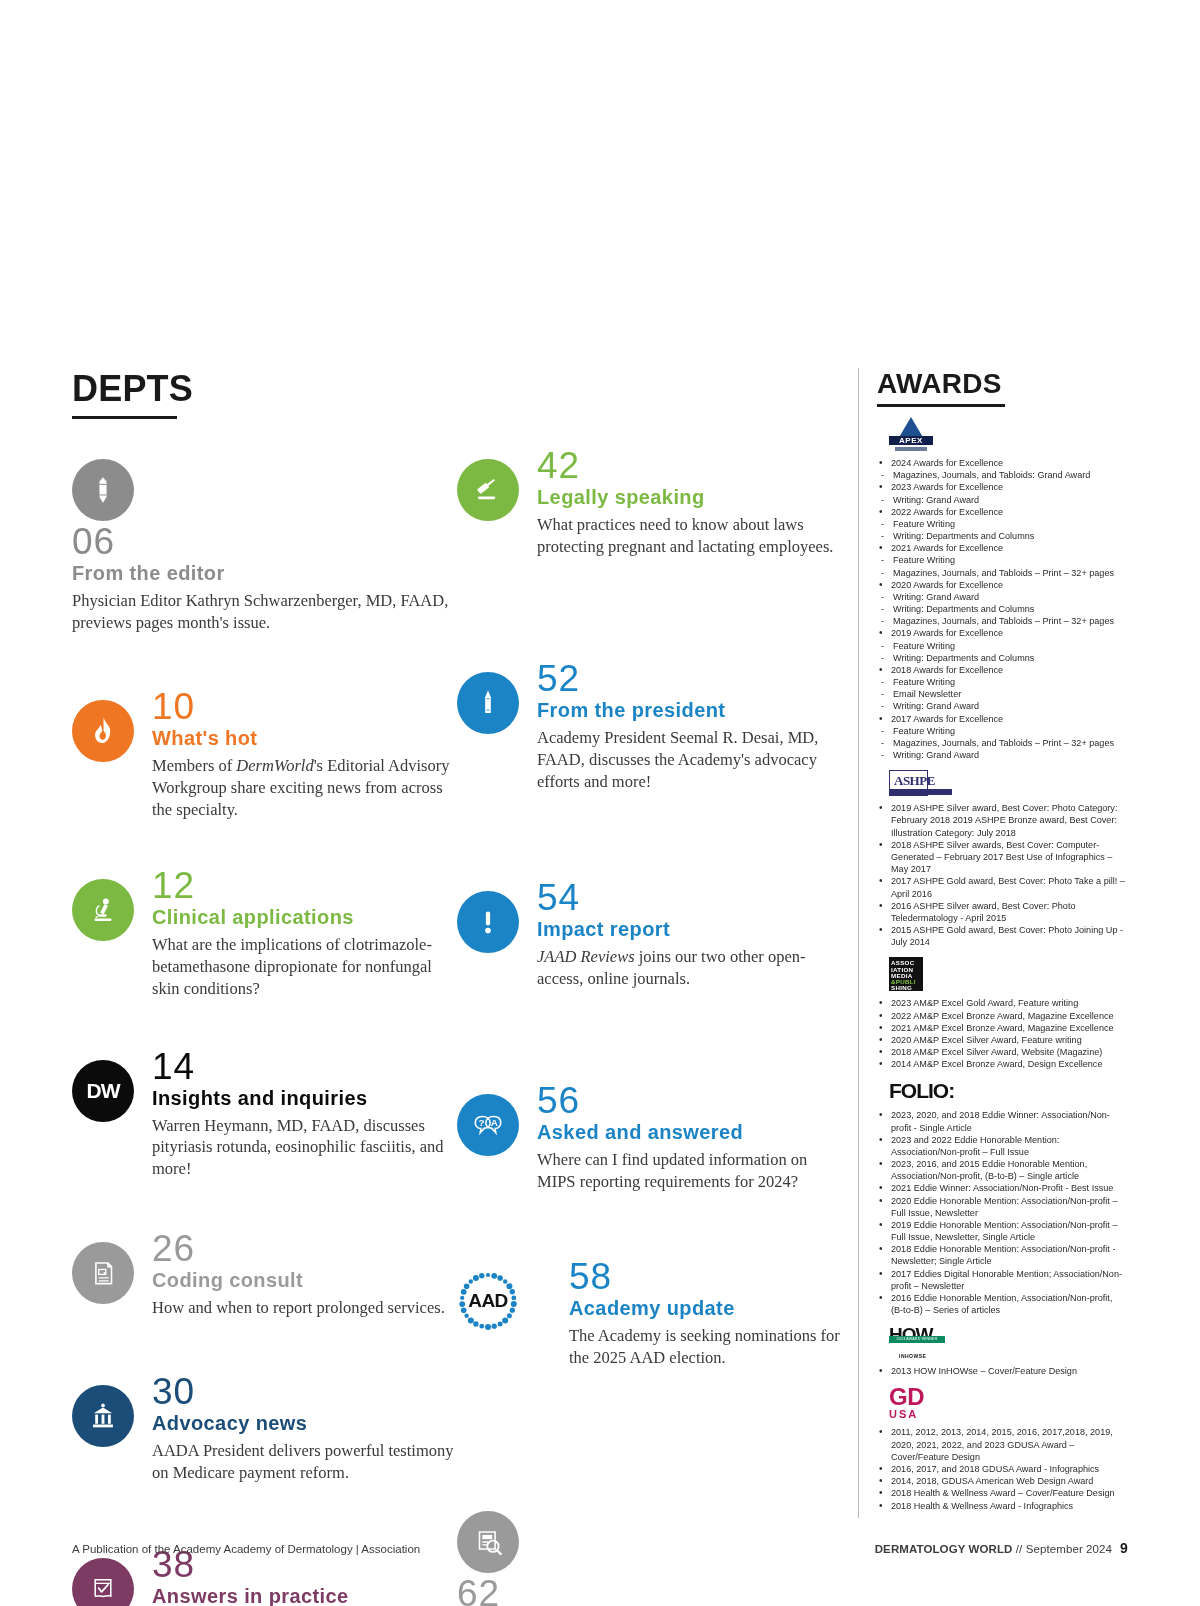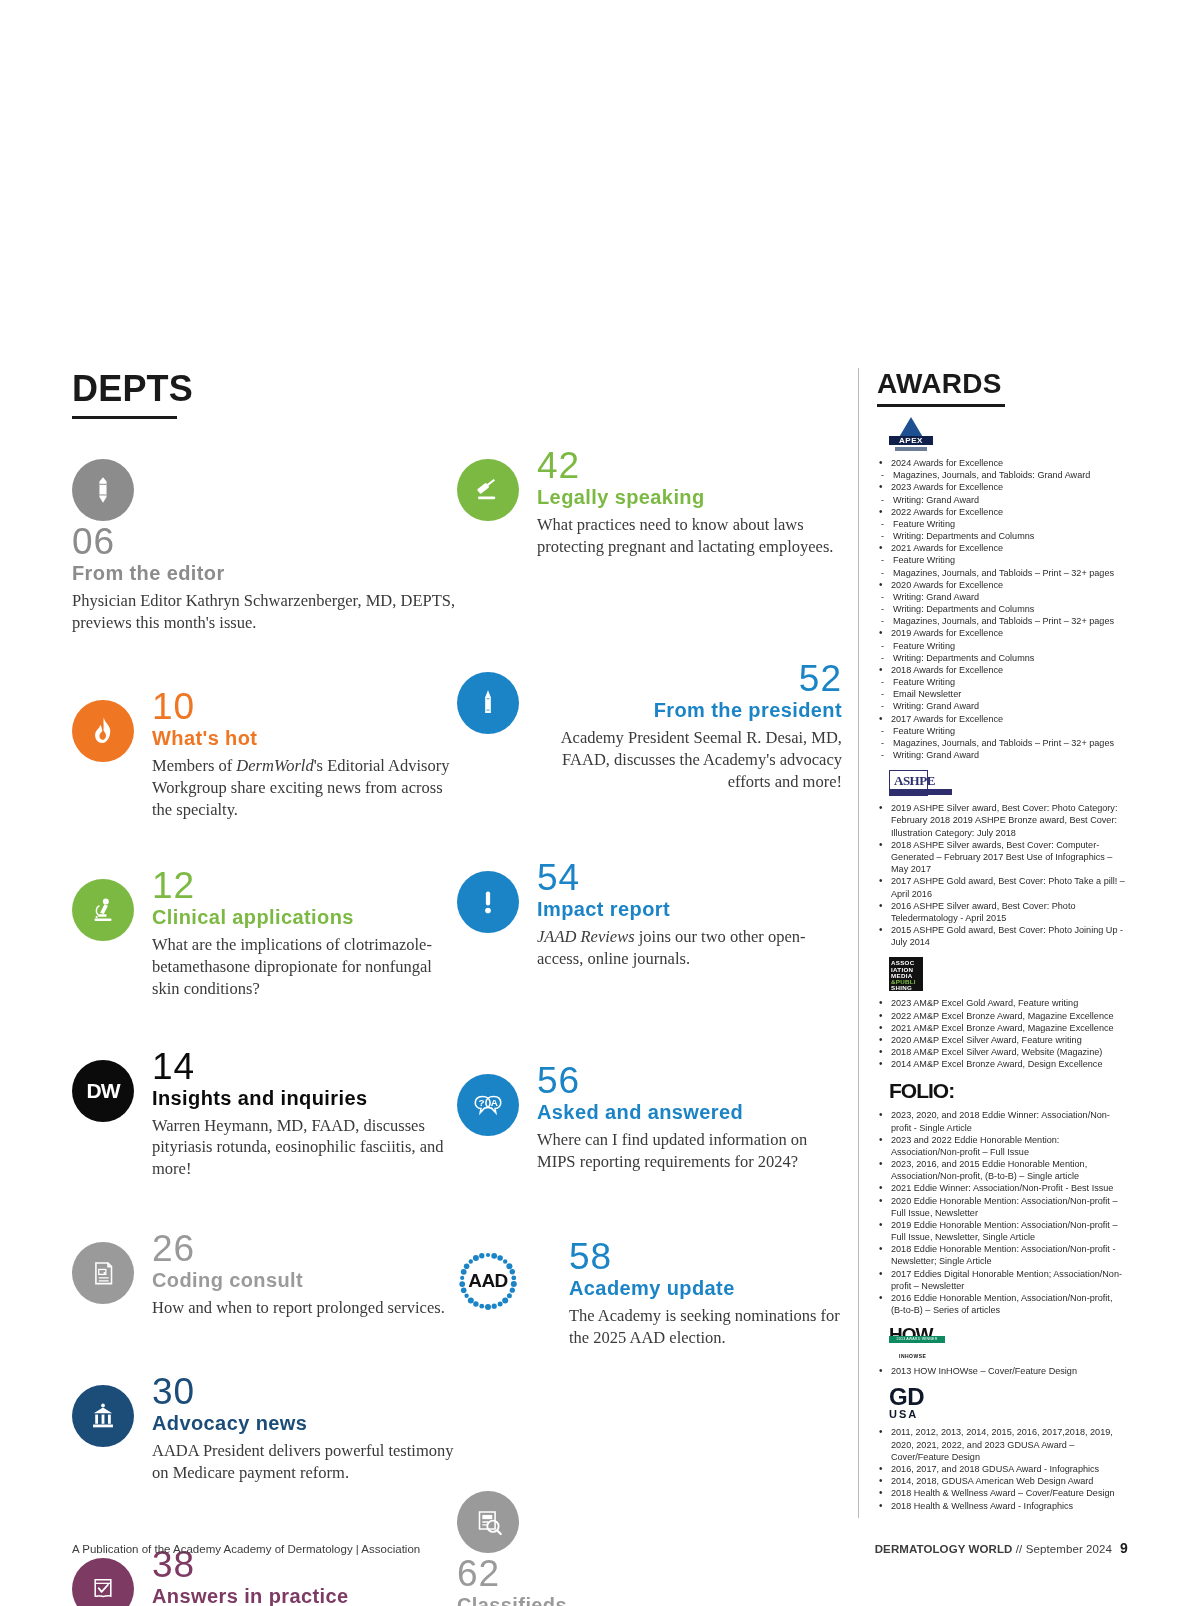--- a/index.html
+++ b/index.html
@@ -134,21 +134,21 @@
   .logo-how .green {
     position: absolute; left: 0; top: 11px; width: 56px; height: 7px;
     background: #0d8a5f; color: #fff; font-size: 3.6px; text-align: center;
     line-height: 7px; letter-spacing: .2px;
   }
   .logo-how .in {
     position: absolute; left: 10px; bottom: 0; font-size: 5px;
     font-weight: 700; color: #111; letter-spacing: .5px;
   }
 
-  .logo-gd { color: #0f172a; }
+  .logo-gd { color: #be185d; }
   .logo-gd .gd { font-size: 24px; font-weight: 700; line-height: 22px; letter-spacing: -.5px; }
   .logo-gd .usa { font-size: 11px; font-weight: 700; letter-spacing: 2px; }
 
   
   svg.ic { width: 34px; height: 34px; display: block; }
   .dwtxt { color: #fff; font-size: 21px; font-weight: 700; letter-spacing: -1px; }
   .aadwrap { width: 62px; height: 62px; position: relative; }
   .aadtxt {
     position: absolute; inset: 0; display: flex; align-items: center;
     justify-content: center; font-size: 19px; font-weight: 700; color: #111;
@@ -169,21 +169,21 @@
             <div class="badge" style="background:#8c8c8c;">
               <svg class="ic" viewBox="0 0 48 48" xmlns="http://www.w3.org/2000/svg">
                 <path d="M24 6 L29 12 L29 34 L24 42 L19 34 L19 12 Z" fill="#ffffff"></path>
                 <path d="M19 16 H29" stroke="#8c8c8c" stroke-width="1.4"></path>
                 <path d="M19 31 H29" stroke="#8c8c8c" stroke-width="1.4"></path>
               </svg>
             </div>
             <div class="body">
               <div class="pg" style="color:#8c8c8c">06</div>
               <div class="ttl" style="color:#8c8c8c">From the editor</div>
-              <div class="desc">Physician Editor Kathryn Schwarzenberger, MD, DEPTS, previews this month's issue.</div>
+              <div class="desc">Physician Editor Kathryn Schwarzenberger, MD, FAAD, previews pages month's issue.</div>
             </div>
           </div>
           <div class="entry" style="margin-bottom: 44px; margin-top: 8px;">
             <div class="badge" style="background:#ef7622;">
               <svg class="ic" viewBox="0 0 48 48" xmlns="http://www.w3.org/2000/svg">
                 <path d="M25 5 C27 14 36 17 34 27 C33 36 27 41 23 41 C16 41 12 35 13 28 C14 22 19 21 20 15 C23 19 22 23 24 24 C26 22 24 12 25 5 Z" fill="#ffffff"></path>
                 <path d="M24 22 C26 26 29 28 28 32 C27 36 24 37 22 36 C19 35 18 31 20 28 C21 26 23 25 24 22 Z" fill="#ef7622"></path>
               </svg>
             </div>
             <div class="body">
@@ -277,21 +277,21 @@
                 </g>
                 <rect x="10" y="33" width="24" height="4.2" rx="1.4" fill="#ffffff"></rect>
               </svg>
             </div>
             <div class="body">
               <div class="pg" style="color:#7cb943">42</div>
               <div class="ttl" style="color:#7cb943">Legally speaking</div>
               <div class="desc">What practices need to know about laws protecting pregnant and lactating employees.</div>
             </div>
           </div>
-          <div class="entry" style="margin-bottom: 64px; text-align: right;">
+          <div class="entry" style="margin-bottom: 84px;">
             <div class="badge" style="background:#1b84c6;">
               <svg class="ic" viewBox="0 0 48 48" xmlns="http://www.w3.org/2000/svg">
                 <path d="M24 6 L28 16 L28 38 L20 38 L20 16 Z" fill="#ffffff"></path>
                 <path d="M22 18 H26 M22 34 H26" stroke="#1b84c6" stroke-width="1.2"></path>
               </svg>
             </div>
             <div class="body">
               <div class="pg" style="color:#1b84c6">52</div>
               <div class="ttl" style="color:#1b84c6">From the president</div>
               <div class="desc">Academy President Seemal R. Desai, MD, FAAD, discusses the Academy's advocacy efforts and more!</div>

